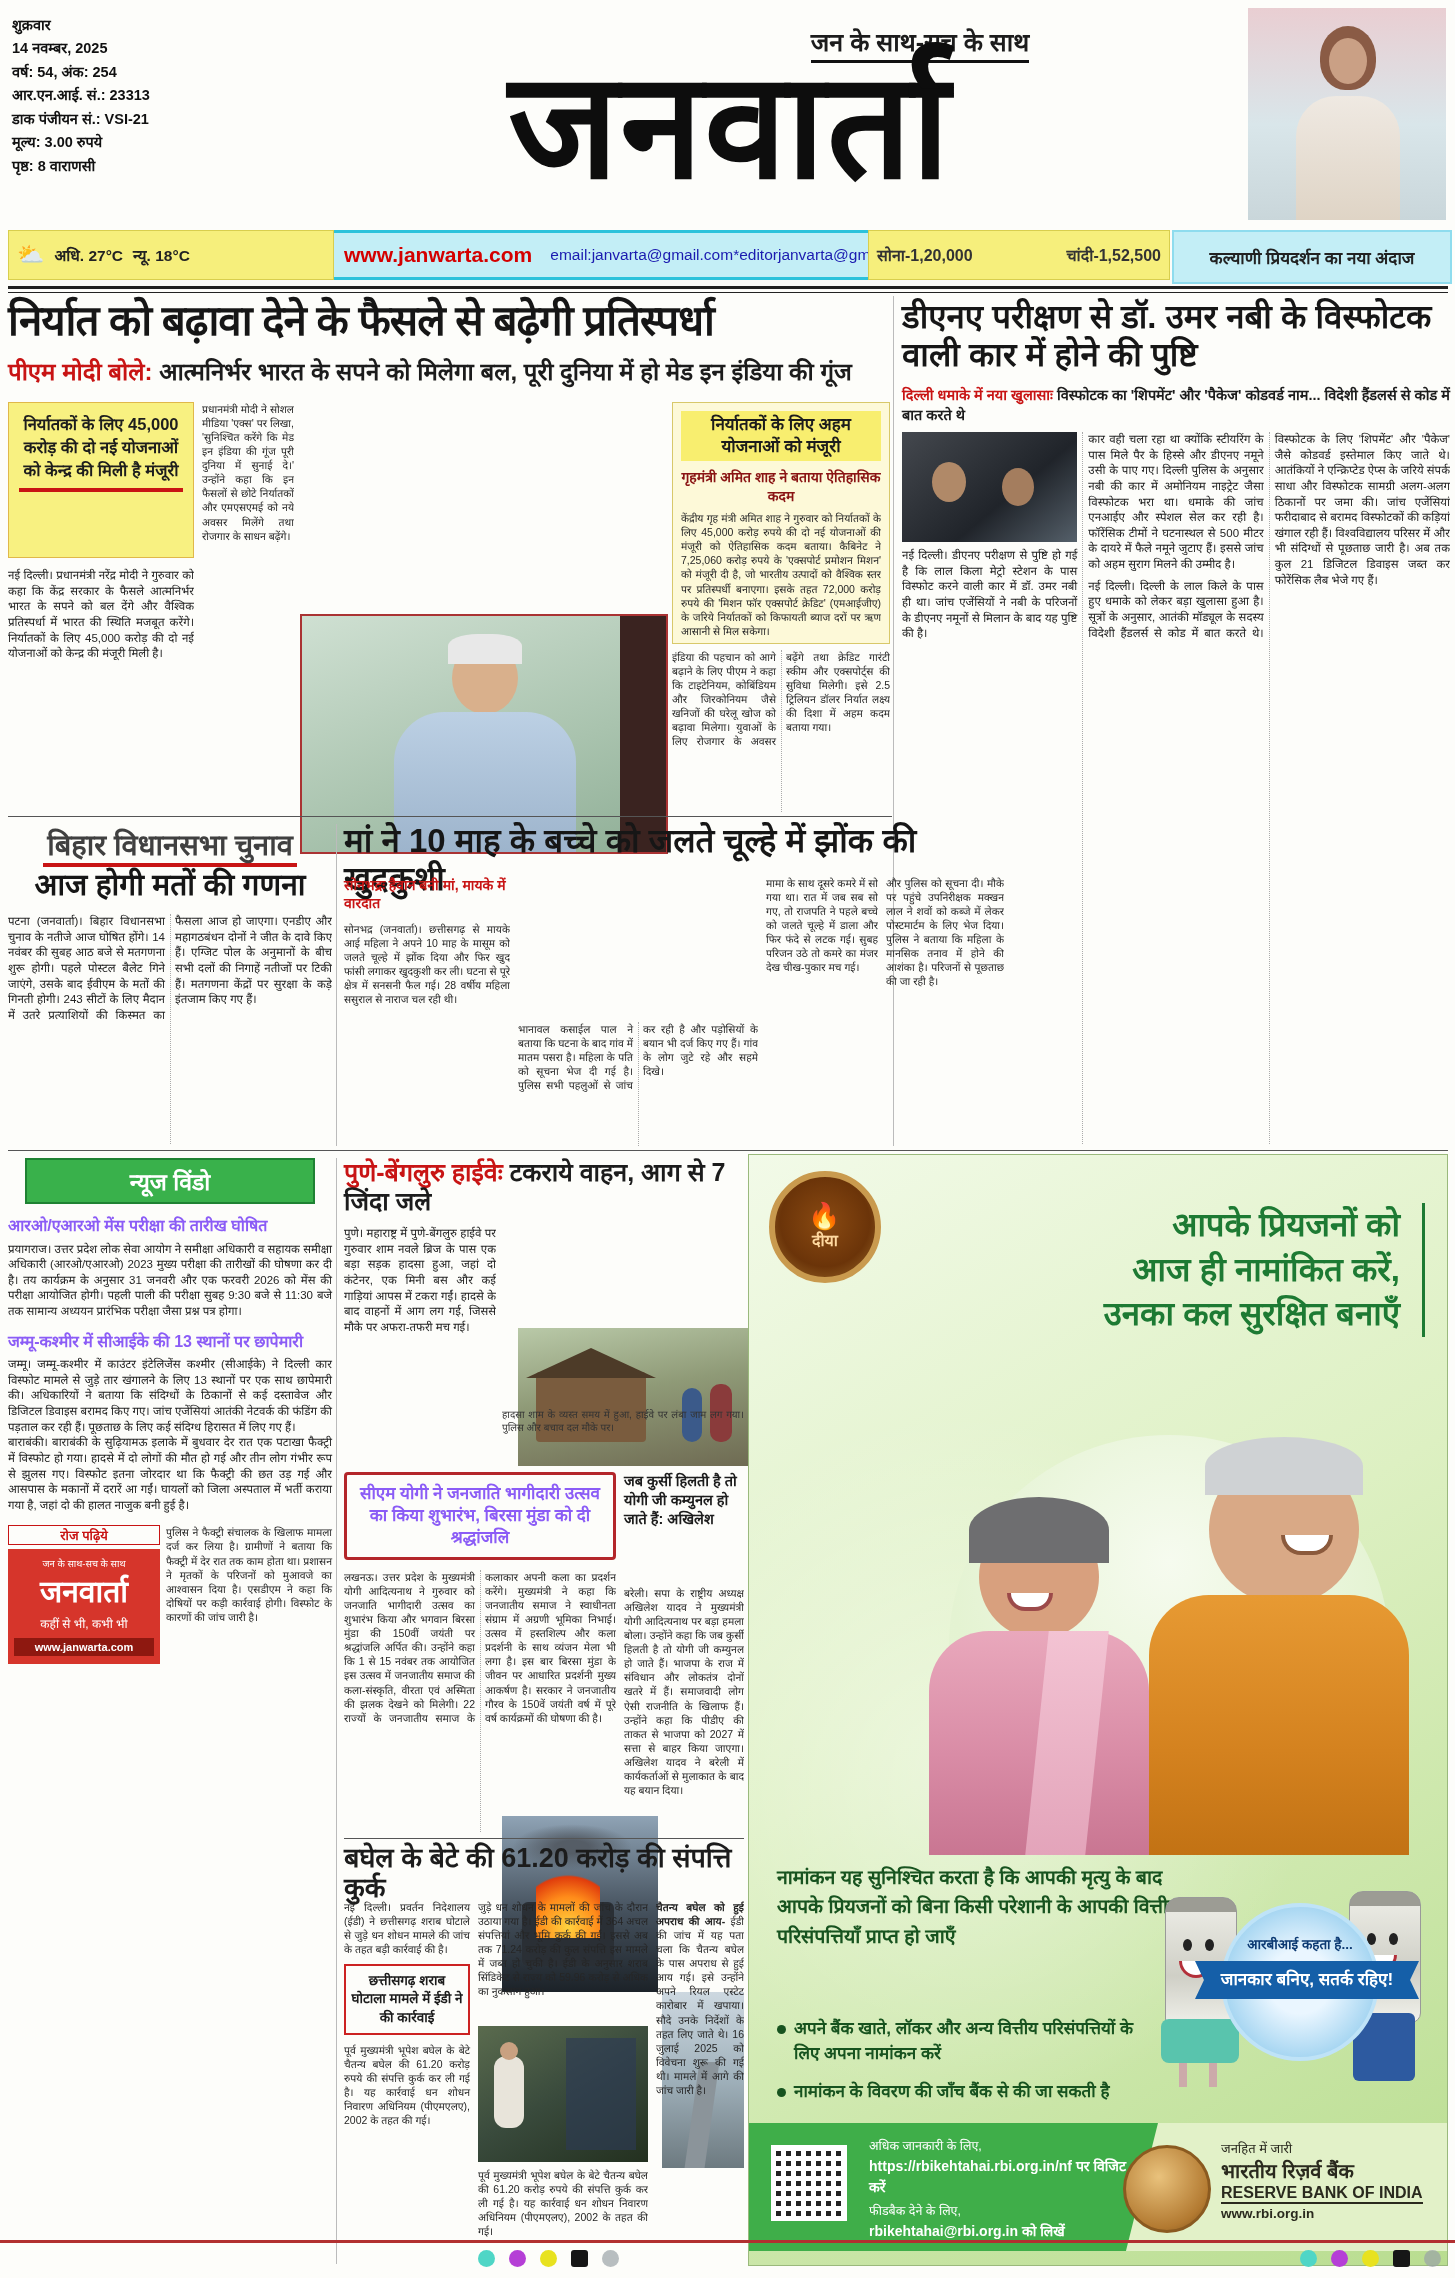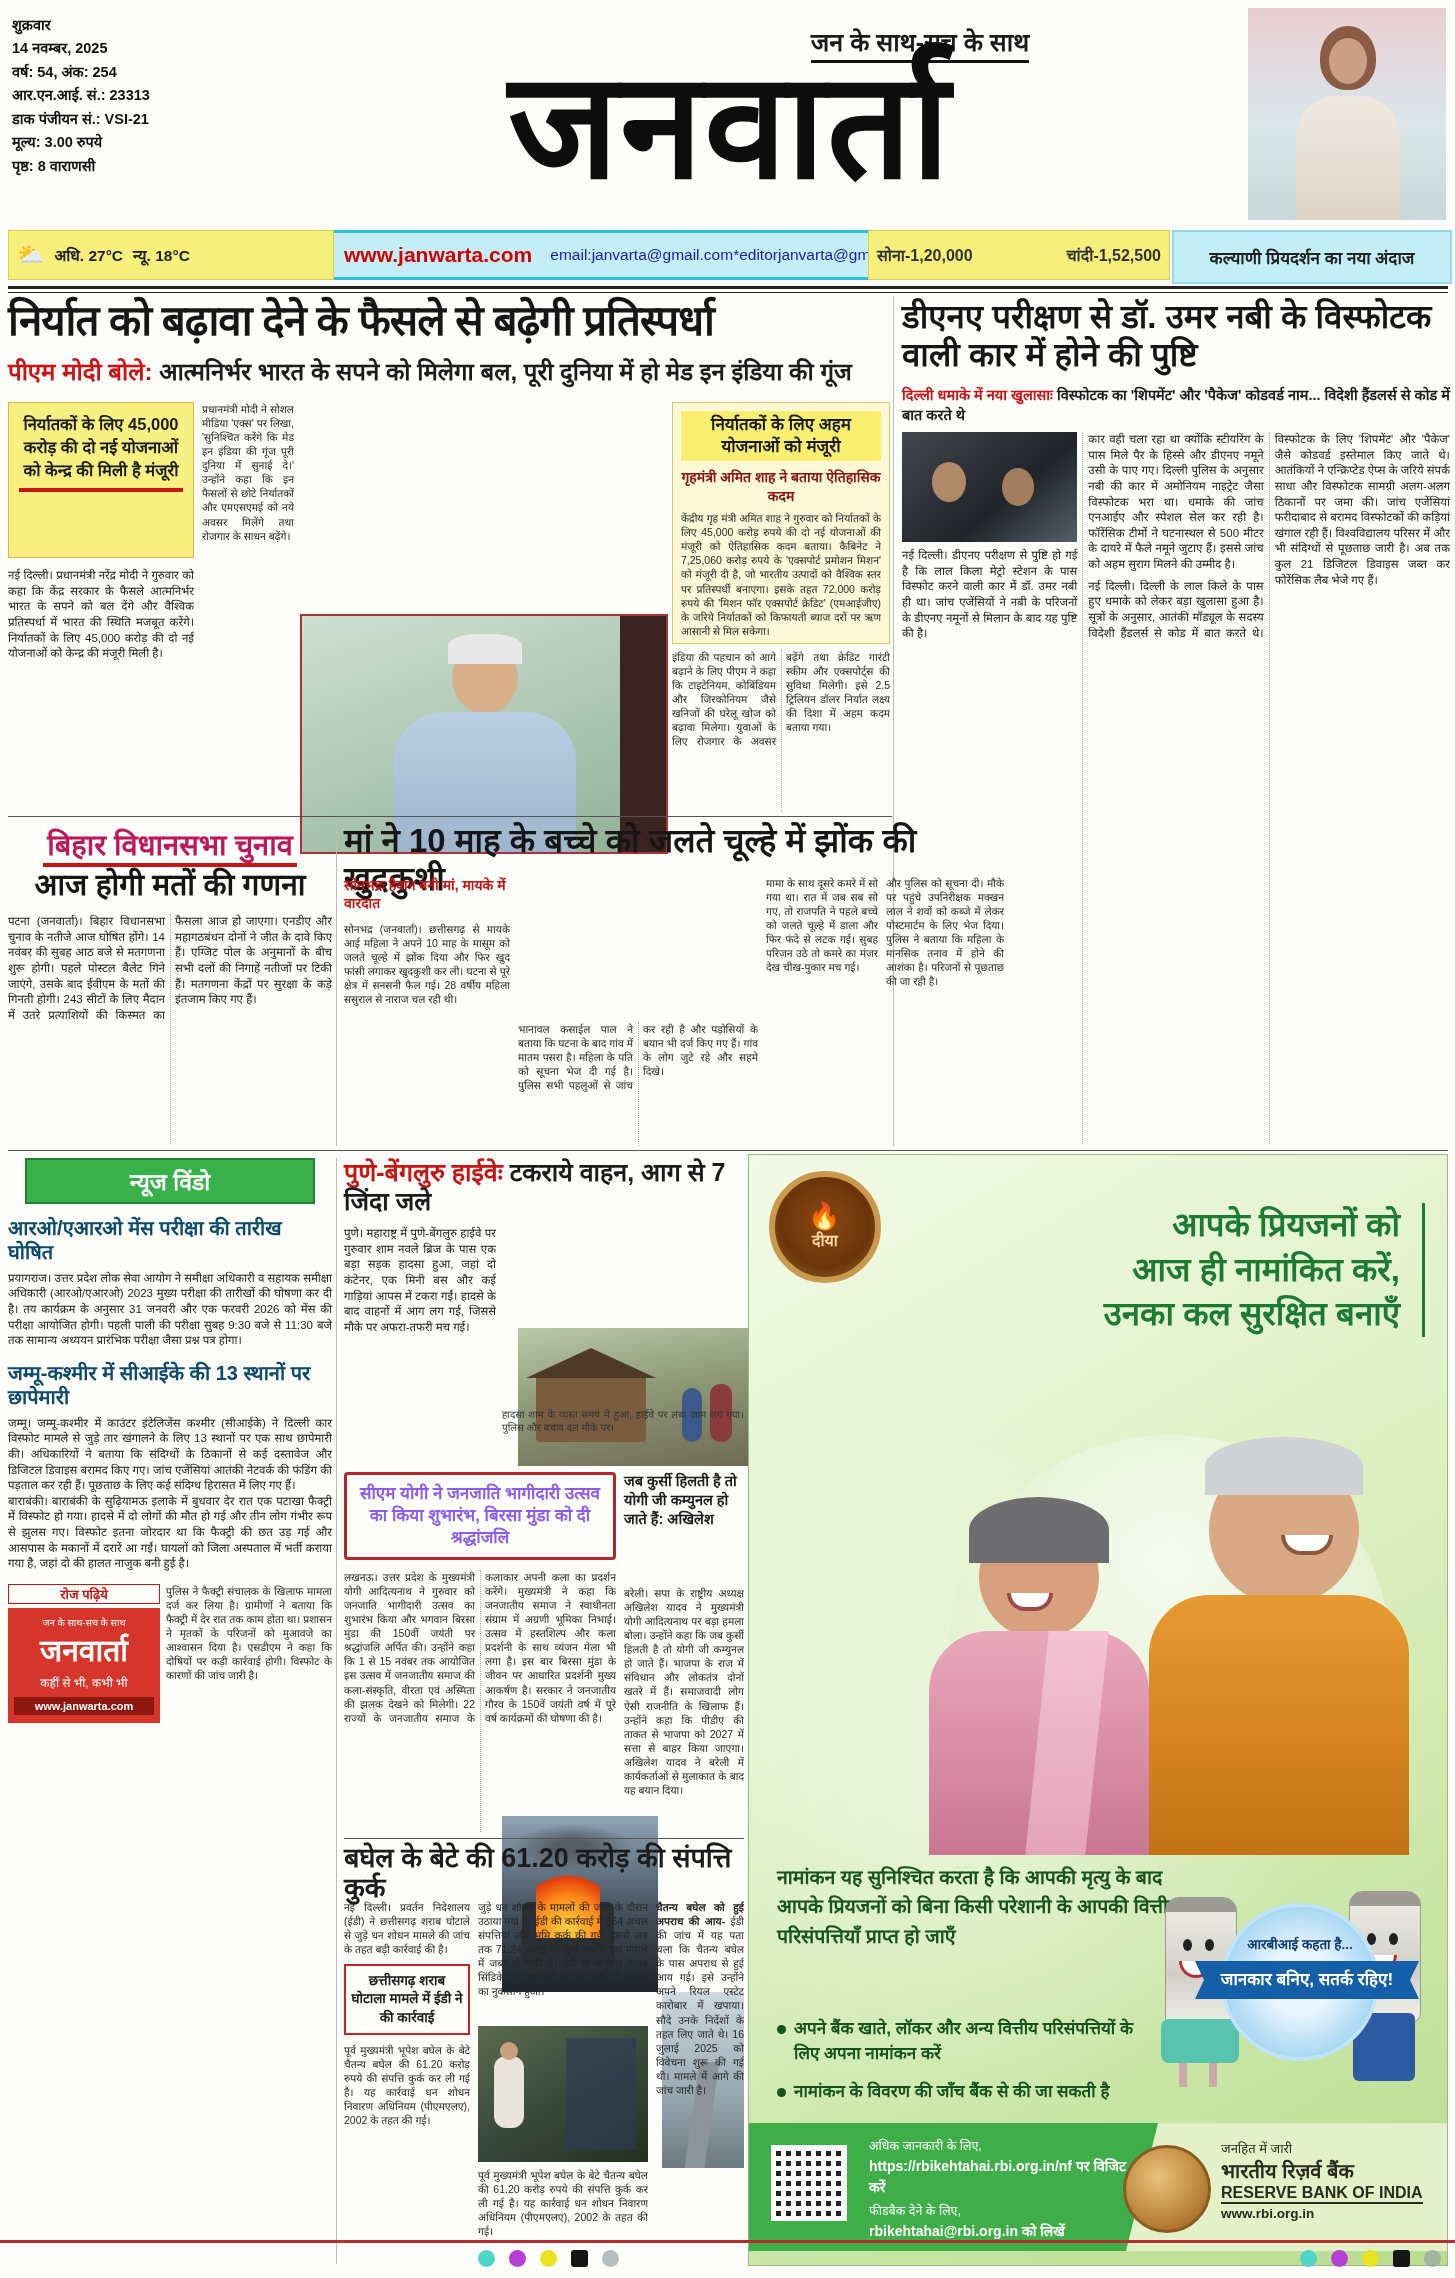--- a/index.html
+++ b/index.html
@@ -34,21 +34,21 @@
   .hl-2{font-size:33px;font-weight:900;line-height:1.15;color:#161616;}
   .hl-3{font-size:30px;font-weight:900;line-height:1.12;color:#161616;}
   .kicker{font-size:24px;font-weight:bold;line-height:1.2;}
   .red{color:#c81414;}
   .yelbox{background:#f8f181;border:1px solid #e0b84a;box-sizing:border-box;}
   .sideboxtitle{font-size:16.5px;font-weight:bold;color:#1d1d1d;line-height:1.4;text-align:center;padding:10px 8px 6px;}
   .redline{border-bottom:4px solid #c81414;margin:0 10px;}
   
   .nw-head{background:#39b14b;color:#fff;font-size:23px;font-weight:bold;text-align:center;
            padding:5px 0;border:2px solid #1f8233;}
-  .nw-title{font-size:20px;font-weight:900;line-height:1.22;color:#0c4a6e;margin:12px 0 6px;}
+  .nw-title{font-size:16px;font-weight:900;line-height:1.22;color:#8b5cf6;margin:12px 0 6px;}
   .promo{background:#d6352b;color:#fff;text-align:center;box-sizing:border-box;padding:8px 6px;}
   .promo .plogo{font-size:30px;font-weight:900;}
   .promo .ptag{font-size:9.5px;}
   .promo .pweb{background:#8e1810;font-size:11px;font-weight:bold;padding:3px 0;margin-top:6px;}
   .redboxline{border:3px solid #b3262a;border-radius:4px;box-sizing:border-box;
               font-weight:900;color:#8b5cf6;text-align:center;display:flex;align-items:center;justify-content:center;}
   
   .ad{background:linear-gradient(150deg,#f2fae8 0%,#ddf0c2 45%,#b9dd90 100%);border:1px solid #9ab97c;box-sizing:border-box;}
   .ad-hl{color:#1d7a33;font-size:33px;font-weight:900;line-height:1.35;text-align:right;
          border-right:3px solid #1d7a33;padding-right:22px;}
@@ -158,21 +158,21 @@
     <div class="photo" style="width:100%;height:110px;margin-bottom:6px;background:linear-gradient(140deg,#44484e,#20242a 60%,#55606a);">
       <div style="position:absolute;left:30px;top:30px;width:34px;height:40px;border-radius:50%;background:#b08968;"></div>
       <div style="position:absolute;left:100px;top:36px;width:32px;height:38px;border-radius:50%;background:#a47d5e;"></div>
     </div>
     <p>नई दिल्ली। डीएनए परीक्षण से पुष्टि हो गई है कि लाल किला मेट्रो स्टेशन के पास विस्फोट करने वाली कार में डॉ. उमर नबी ही था। जांच एजेंसियों ने नबी के परिजनों के डीएनए नमूनों से मिलान के बाद यह पुष्टि की है।</p>
     <p>कार वही चला रहा था क्योंकि स्टीयरिंग के पास मिले पैर के हिस्से और डीएनए नमूने उसी के पाए गए। दिल्ली पुलिस के अनुसार नबी की कार में अमोनियम नाइट्रेट जैसा विस्फोटक भरा था। धमाके की जांच एनआईए और स्पेशल सेल कर रही है। फॉरेंसिक टीमों ने घटनास्थल से 500 मीटर के दायरे में फैले नमूने जुटाए हैं। इससे जांच को अहम सुराग मिलने की उम्मीद है।</p>
     <p>नई दिल्ली। दिल्ली के लाल किले के पास हुए धमाके को लेकर बड़ा खुलासा हुआ है। सूत्रों के अनुसार, आतंकी मॉड्यूल के सदस्य विदेशी हैंडलर्स से कोड में बात करते थे। विस्फोटक के लिए 'शिपमेंट' और 'पैकेज' जैसे कोडवर्ड इस्तेमाल किए जाते थे। आतंकियों ने एन्क्रिप्टेड ऐप्स के जरिये संपर्क साधा और विस्फोटक सामग्री अलग-अलग ठिकानों पर जमा की। जांच एजेंसियां फरीदाबाद से बरामद विस्फोटकों की कड़ियां खंगाल रही हैं। विश्वविद्यालय परिसर में और भी संदिग्धों से पूछताछ जारी है। अब तक कुल 21 डिजिटल डिवाइस जब्त कर फोरेंसिक लैब भेजे गए हैं।</p>
   </div>
 
   <div class="abs" style="left:8px;top:824px;width:324px;text-align:center;">
-    <span style="font-size:29px;font-weight:900;color:#be185d;border-bottom:4px solid #c81414;padding:0 4px 2px;">बिहार विधानसभा चुनाव</span>
+    <span style="font-size:29px;font-weight:900;color:#404040;border-bottom:4px solid #c81414;padding:0 4px 2px;">बिहार विधानसभा चुनाव</span>
   </div>
   <div class="abs hl-3" style="left:8px;top:868px;width:324px;text-align:center;">आज होगी मतों की गणना</div>
   <div class="abs body-text cols2" style="left:8px;top:914px;width:324px;height:230px;overflow:hidden;">
     <p>पटना (जनवार्ता)। बिहार विधानसभा चुनाव के नतीजे आज घोषित होंगे। 14 नवंबर की सुबह आठ बजे से मतगणना शुरू होगी। पहले पोस्टल बैलेट गिने जाएंगे, उसके बाद ईवीएम के मतों की गिनती होगी। 243 सीटों के लिए मैदान में उतरे प्रत्याशियों की किस्मत का फैसला आज हो जाएगा। एनडीए और महागठबंधन दोनों ने जीत के दावे किए हैं। एग्जिट पोल के अनुमानों के बीच सभी दलों की निगाहें नतीजों पर टिकी हैं। मतगणना केंद्रों पर सुरक्षा के कड़े इंतजाम किए गए हैं।</p>
   </div>
 
   <div class="abs vline" style="left:336px;top:824px;height:322px;"></div>
 
   <div class="abs hl-2" style="left:344px;top:822px;width:660px;">मां ने 10 माह के बच्चे को जलते चूल्हे में झोंक की खुदकुशी</div>
   <div class="abs" style="left:344px;top:876px;width:166px;font-size:14px;font-weight:900;color:#c81414;line-height:1.3;">सोनभद्रः हैवान बनी मां, मायके में वारदात</div>

